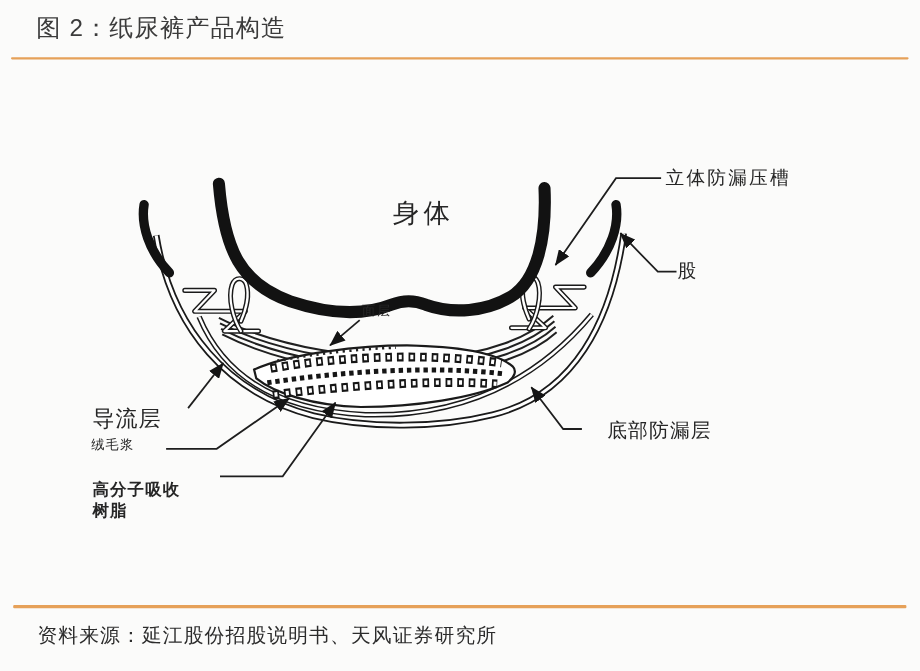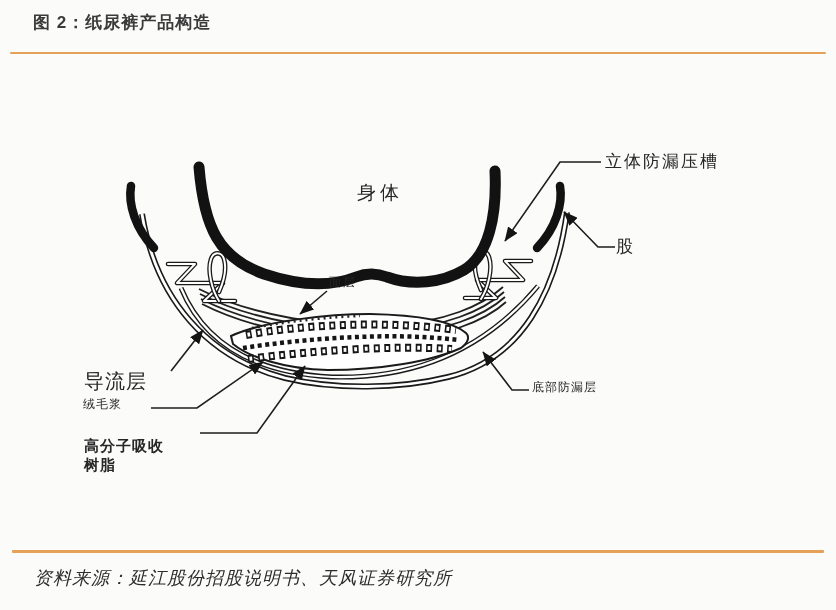--- a/index.html
+++ b/index.html
@@ -4,45 +4,45 @@
 <style>
   html,body{margin:0;padding:0;}
   body{
     width:836px;height:610px;position:relative;overflow:hidden;
     background:#fbfbfa;
     font-family:"Liberation Sans","DejaVu Sans",sans-serif;
     color:#222;
   }
   .figure-title{
     position:absolute;left:33px;top:11px;
-    font-size:17px;font-weight:bold;color:#3b3b3b;letter-spacing:1px;
+    font-size:22px;font-weight:normal;color:#3b3b3b;letter-spacing:1px;
   }
   .rule{
     position:absolute;background:#e6a159;border-radius:1px;
   }
   .rule-top{left:10px;width:816px;top:52px;height:2px;}
   .rule-bottom{left:12px;width:812px;top:550px;height:3px;}
   .source-line{
     position:absolute;left:34px;top:566px;
-    font-size:18px;color:#2c2c2c;letter-spacing:1px;font-style:italic;
+    font-size:18px;color:#2c2c2c;letter-spacing:1px;
   }
   .diagram-stage{position:absolute;left:0;top:60px;width:836px;height:480px;}
   .diagram-stage svg{position:absolute;left:0;top:-60px;}
   .dlabel{
     position:absolute;color:#262626;line-height:1.12;
     white-space:pre-line;
   }
-  .lbl-body{left:357px;top:182px;font-size:19px;letter-spacing:4px;}
+  .lbl-body{left:357px;top:182px;font-size:24px;letter-spacing:4px;}
   .lbl-leak{left:605px;top:152px;font-size:17px;letter-spacing:2px;}
   .lbl-thigh{left:616px;top:237px;font-size:17px;}
   .lbl-topsheet{left:329px;top:276px;font-size:12px;letter-spacing:2px;}
   .lbl-dist{left:84px;top:370px;font-size:20px;letter-spacing:1px;}
   .lbl-fluff{left:83px;top:398px;font-size:12px;letter-spacing:1px;}
   .lbl-sap{left:84px;top:436px;font-size:15px;letter-spacing:1px;line-height:19px;font-weight:bold;}
-  .lbl-back{left:532px;top:381px;font-size:12px;letter-spacing:1px;}
+  .lbl-back{left:552px;top:381px;font-size:18px;letter-spacing:1px;}
 </style>
 </head>
 <body>
 
 <div class="figure-title">图 2：纸尿裤产品构造</div>
 <div class="rule rule-top"></div>
 
 <div class="diagram-stage">
   <svg width="836" height="610" viewBox="0 0 836 610">
     <defs>

